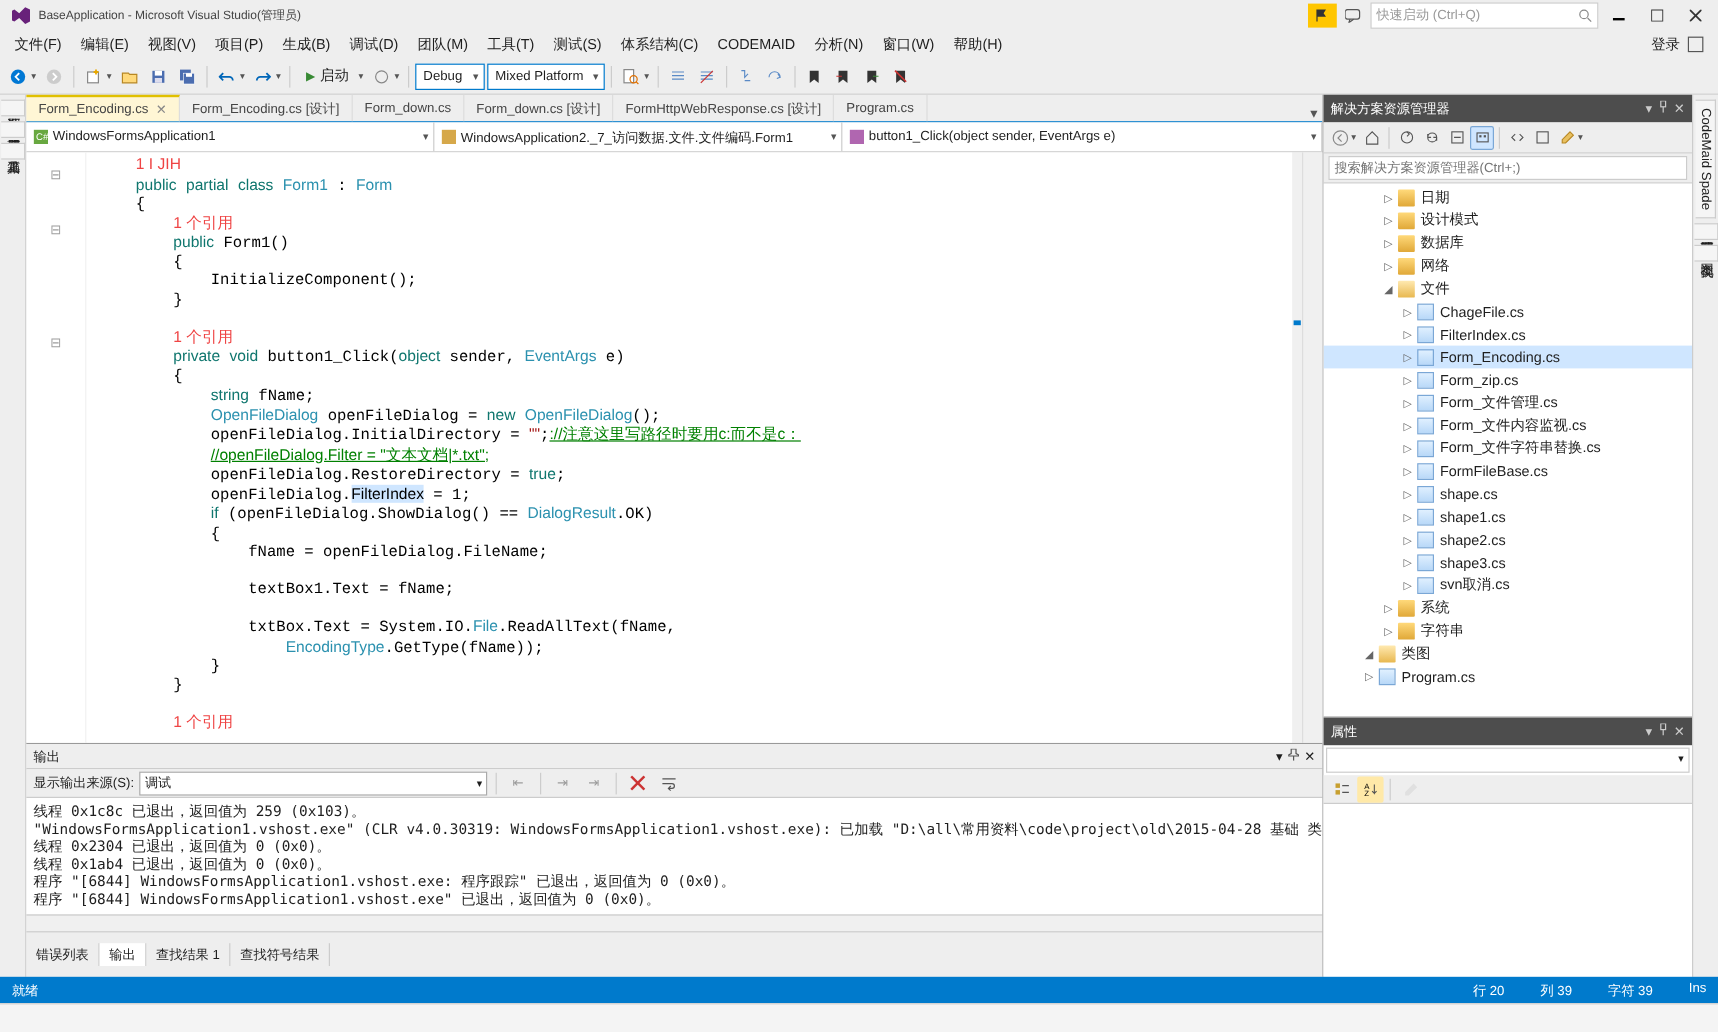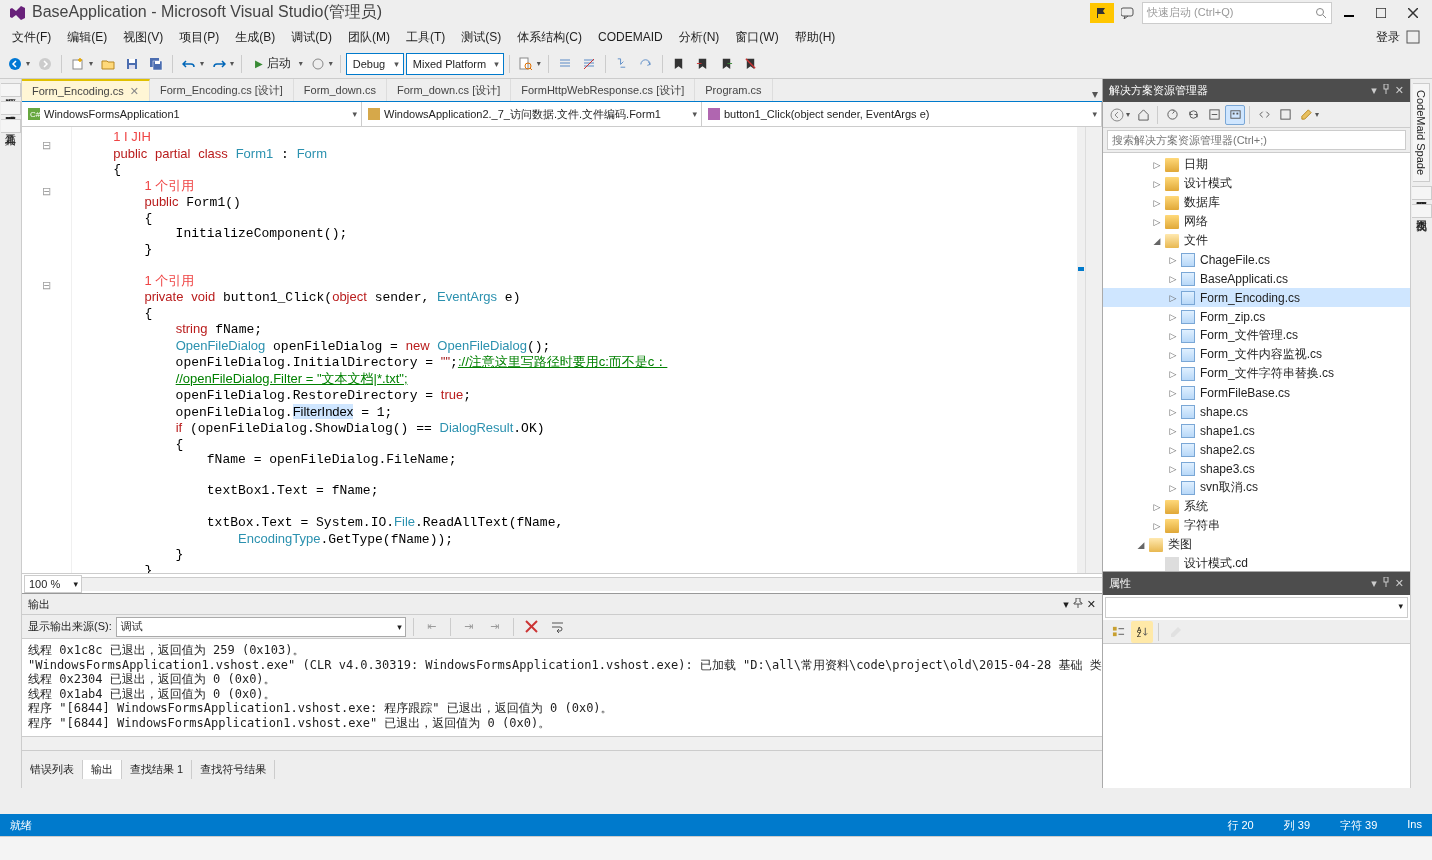--- a/index.html
+++ b/index.html
@@ -1,19 +1,19 @@
 <!DOCTYPE html>
 <html><head>
 <meta charset="utf-8">
 <style>
 * { box-sizing: border-box; margin: 0; padding: 0; font-family: "Segoe UI", "Microsoft YaHei", sans-serif; }
 body { width: 1432px; height: 860px; background: #eee; overflow: hidden; font-size: 12px; color: #1e1e1e; display: flex; flex-direction: column; }
 .titlebar { height: 25px; background: #eee; display: flex; align-items: center; padding: 0 4px; }
 .vs-logo { width: 16px; height: 16px; margin: 0 6px; display: inline-flex; }
-.titlebar-title { flex: 0 0 auto; font-size: 16px; color: #444; }
+.titlebar-title { flex: 0 0 auto; font-size: 10px; color: #444; }
 .titlebar-spacer { flex: 1; }
 .titlebar-right { display: flex; align-items: center; gap: 2px; }
 .title-notif { width: 24px; height: 20px; background: #ffc600; display: flex; align-items: center; justify-content: center; }
 .title-feedback { width: 24px; height: 20px; display: flex; align-items: center; justify-content: center; }
 .quicklaunch { width: 190px; height: 22px; border: 1px solid #ccc; background: #fff; display: flex; align-items: center; padding: 0 4px; color: #999; font-size: 11px; }
 .quicklaunch .search-icon { margin-left: auto; }
 .win-btn { width: 30px; height: 20px; display: flex; align-items: center; justify-content: center; color: #555; }
 .menubar { height: 24px; background: #eee; display: flex; align-items: center; padding: 0 4px; }
 .menubar-item { padding: 2px 8px; font-size: 12px; }
 .menubar-right { margin-left: auto; padding-right: 8px; display:flex; align-items:center; gap:6px;}
@@ -36,21 +36,21 @@
 .doctabs-end { margin-left: auto; padding: 0 4px; color: #555; }
 .navbar { height: 25px; background: #fff; border-bottom: 1px solid #ccc; display: flex; }
 .nav-combo { flex: 1; border-right: 1px solid #ccc; padding: 0 6px; font-size: 11px; display: flex; align-items: center; position: relative; }
 .nav-combo::after { content: "▾"; position: absolute; right: 4px; font-size: 9px; color: #555; }
 .nav-icon { width: 12px; height: 12px; margin-right: 4px; flex: 0 0 auto; }
 .editor-wrap { flex: 1; display: flex; min-height: 0; }
 .editor-gutter { width: 50px; background: #fff; border-right: 1px solid #f0f0f0; position: relative; }
 .editor-gutter .gline { position: absolute; left: 0; width: 100%; text-align: center; color: #a0a0a0; font-size: 11px; }
 .editor { flex: 1; background: #fff; font-family: Consolas, "Courier New", monospace; font-size: 13px; line-height: 15.5px; padding: 2px 0 2px 10px; white-space: pre; overflow: hidden; position: relative; color: #000; }
 .editor .hl { background: #cfe6ff; }
-.editor .kw { color: #b91c1c; }
+.editor .kw { color: #0f766e; }
 .editor .ty { color: #2b91af; }
 .editor .st { color: #a31515; }
 .editor .cm { color: #008000; text-decoration: underline; }
 .editor .faint { color: #ef4444; }
 .editor-scroll { width: 17px; background: #f0f0f0; border-left: 1px solid #ddd; position: relative; }
 .marker-bar { width: 8px; background: #f0f0f0; position: relative; }
 .marker-bar .m { position: absolute; left: 1px; width: 6px; height: 4px; background: #007acc; }
 .zoombar { height: 20px; background: #fff; border-top: 1px solid #ccc; display: flex; align-items: center; }
 .zoom-combo { width: 58px; height: 18px; border: 1px solid #ccc; margin-left: 2px; padding: 0 14px 0 4px; font-size: 11px; display: flex; align-items: center; position: relative; }
 .zoom-combo::after { content: "▾"; position: absolute; right: 3px; font-size: 9px; }
@@ -80,21 +80,21 @@
 .tree-arrow { width: 12px; height: 12px; display: flex; align-items: center; justify-content: center; font-size: 9px; color: #666; }
 .tree-icon { width: 14px; height: 14px; margin-right: 3px; flex: 0 0 auto; }
 .folder-icon { background: linear-gradient(#ffd97a,#e0a838); border-radius: 1px; }
 .folder-open-icon { background: linear-gradient(#ffe9b0,#e8b850); border-radius: 1px; }
 .cs-icon { background: linear-gradient(#e0f0ff,#b8d8f8); border: 1px solid #7aa7d6; }
 .generic-icon { background: #ddd; }
 .props-panel { height: 217px; border-top: 1px solid #aaa; background: #fff; display: flex; flex-direction: column; }
 .props-combo { height: 21px; border: 1px solid #ccc; margin: 2px; position: relative; }
 .props-combo::after { content: "▾"; position: absolute; right: 4px; top: 3px; font-size: 9px; }
 .props-tb { height: 24px; background: #eee; display: flex; gap: 2px; align-items: center; padding: 0 4px; border-bottom: 1px solid #ccc; }
-.statusbar { height: 22px; background: #007acc; color: #fff; display: flex; align-items: center; padding: 0 10px; font-size: 11px; margin-top: 26px; }
+.statusbar { height: 22px; background: #007acc; color: #fff; display: flex; align-items: center; padding: 0 10px; font-size: 11px; }
 .statusbar-right { margin-left: auto; display: flex; gap: 30px; }
 .taskbar { height: 24px; background: #f4f4f4; border-top: 1px solid #ccc; }
 svg { display: block; }
 </style>
 </head>
 <body>
 
 <div class="titlebar">
   <span class="vs-logo">
     <svg width="16" height="16" viewBox="0 0 16 16">
@@ -381,26 +381,20 @@
             }
         }
 
         <span class="faint">1 个引用</span>
              </div>
       <div class="marker-bar">
           <div class="m" style="top:140px"></div>
         </div>
       <div class="editor-scroll"></div>
     </div>
-    <div class="zoombar">
-      <div class="zoom-combo">
-          <span>100 %</span>
-        </div>
-      <div style="flex:1;height:14px;background:#f0f0f0;border-top:1px solid #ccc"></div>
-    </div>
 
     <div class="output-panel">
       <div class="panel-header">
         <span>输出</span>
         <div class="panel-header-ctrls">
           <span>▾</span>
           <span>
               <svg width="10" height="10" viewBox="0 0 10 10">
                 <path d="M3 0h4v4l2 1v1H1V5l2-1zM5 6v4" stroke="#555" fill="none"></path>
               </svg>
@@ -547,21 +541,21 @@
           <span>文件</span>
         </div>
         <div class="tree-row" style="padding-left: 64px;">
           <span class="tree-arrow">▷</span>
           <span class="tree-icon cs-icon"></span>
           <span>ChageFile.cs</span>
         </div>
         <div class="tree-row" style="padding-left: 64px;">
           <span class="tree-arrow">▷</span>
           <span class="tree-icon cs-icon"></span>
-          <span>BaseApplicati.cs</span>
+          <span>FilterIndex.cs</span>
         </div>
         <div class="tree-row selected" style="padding-left: 64px;">
           <span class="tree-arrow">▷</span>
           <span class="tree-icon cs-icon"></span>
           <span>Form_Encoding.cs</span>
         </div>
         <div class="tree-row" style="padding-left: 64px;">
           <span class="tree-arrow">▷</span>
           <span class="tree-icon cs-icon"></span>
           <span>Form_zip.cs</span>
@@ -618,25 +612,20 @@
         </div>
         <div class="tree-row" style="padding-left: 48px;">
           <span class="tree-arrow">▷</span>
           <span class="tree-icon folder-icon"></span>
           <span>字符串</span>
         </div>
         <div class="tree-row" style="padding-left: 32px;">
           <span class="tree-arrow">◢</span>
           <span class="tree-icon folder-open-icon"></span>
           <span>类图</span>
-        </div>
-        <div class="tree-row" style="padding-left: 48px;">
-          <span class="tree-arrow"></span>
-          <span class="tree-icon generic-icon"></span>
-          <span>设计模式.cd</span>
         </div>
         <div class="tree-row" style="padding-left: 32px;">
           <span class="tree-arrow">▷</span>
           <span class="tree-icon cs-icon"></span>
           <span>Program.cs</span>
         </div>
       </div>
     <div class="props-panel">
       <div class="right-header" style="background:#4d4d4d">
         <span>属性</span>

